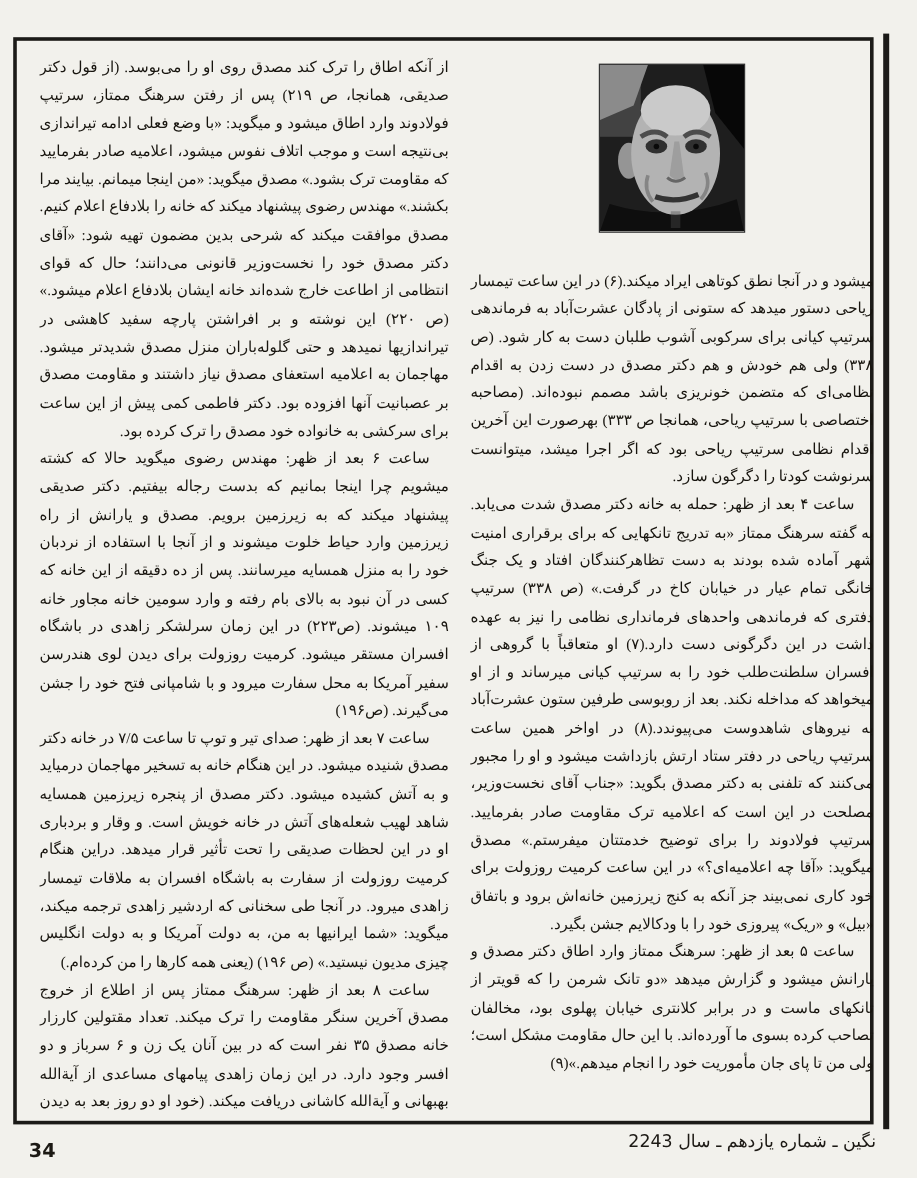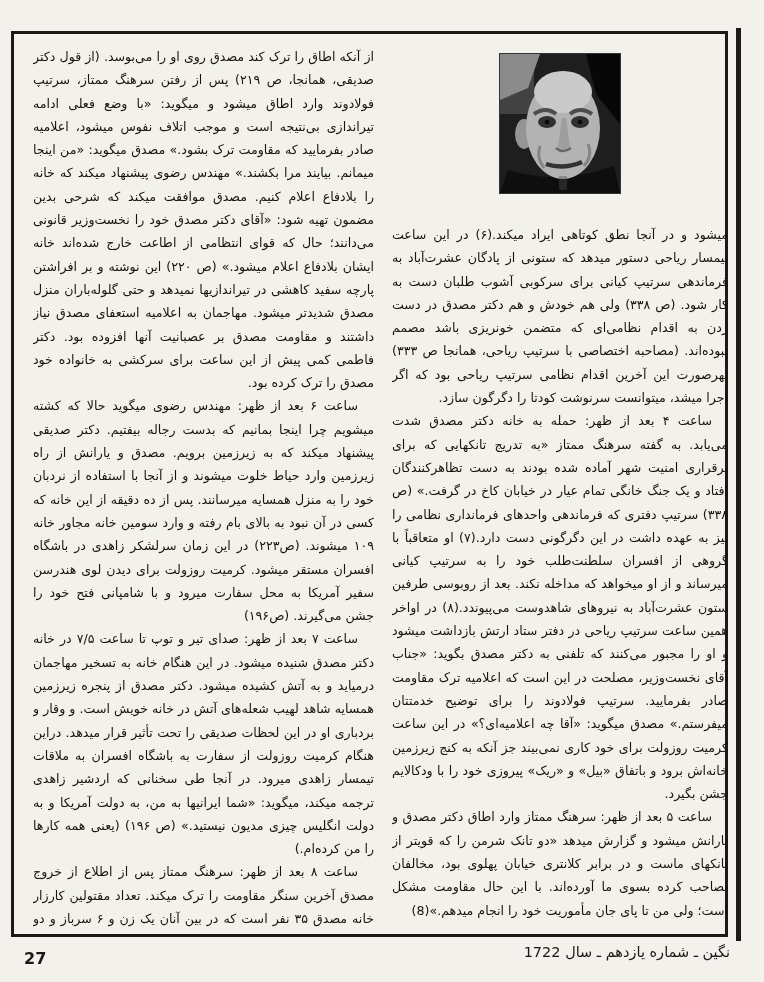--- a/index.html
+++ b/index.html
@@ -14,20 +14,21 @@
     border:3px solid #1b1a17;box-sizing:border-box;
   }
   .edge-line{
     position:absolute;left:736px;top:28px;width:5px;height:913px;
     background:#1b1a17;
   }
   .col{
     position:absolute;direction:rtl;text-align:justify;
     color:#17140e;font-size:12.6px;line-height:23.3px;
     overflow:hidden;
+    font-family:Liberation Serif, serif;
   }
   .col-left{left:33px;top:45px;width:341px;height:888px;}
   .col-right{left:392px;top:26px;width:336px;height:892px;}
   .para{margin:0;padding:0;}
   .para.indent{text-indent:16px;}
   .photo{
     width:120px;height:139px;margin:28px auto 30px auto;
     filter:grayscale(1) contrast(1.08);
     box-shadow:0 0 0 1px #3a3a38;
   }
@@ -84,22 +85,22 @@
         <path d="M88 90 Q93 102 84 112" stroke="#8b8478" stroke-width="3" fill="none"></path>
         <path d="M63 122 Q63 130 63 136" stroke="#55504666" stroke-width="8" fill="none"></path>
       </svg>
     </div>
     <div>
 
         <p class="para">میشود و در آنجا نطق کوتاهی ایراد میکند.(۶) در این ساعت تیمسار ریاحی دستور میدهد که ستونی از پادگان عشرت‌آباد به فرماندهی سرتیپ کیانی برای سرکوبی آشوب طلبان دست به کار شود. (ص ۳۳۸) ولی هم خودش و هم دکتر مصدق در دست زدن به اقدام نظامی‌ای که متضمن خونریزی باشد مصمم نبوده‌اند. (مصاحبه اختصاصی با سرتیپ ریاحی، همانجا ص ۳۳۳) بهرصورت این آخرین اقدام نظامی سرتیپ ریاحی بود که اگر اجرا میشد، میتوانست سرنوشت کودتا را دگرگون سازد.</p>
 
         <p class="para indent">ساعت ۴ بعد از ظهر: حمله به خانه دکتر مصدق شدت می‌یابد. به گفته سرهنگ ممتاز «به تدریج تانکهایی که برای برقراری امنیت شهر آماده شده بودند به دست تظاهرکنندگان افتاد و یک جنگ خانگی تمام عیار در خیابان کاخ در گرفت.» (ص ۳۳۸) سرتیپ دفتری که فرماندهی واحدهای فرمانداری نظامی را نیز به عهده داشت در این دگرگونی دست دارد.(۷) او متعاقباً با گروهی از افسران سلطنت‌طلب خود را به سرتیپ کیانی میرساند و از او میخواهد که مداخله نکند. بعد از روبوسی طرفین ستون عشرت‌آباد به نیروهای شاهدوست می‌پیوندد.(۸) در اواخر همین ساعت سرتیپ ریاحی در دفتر ستاد ارتش بازداشت میشود و او را مجبور می‌کنند که تلفنی به دکتر مصدق بگوید: «جناب آقای نخست‌وزیر، مصلحت در این است که اعلامیه ترک مقاومت صادر بفرمایید. سرتیپ فولادوند را برای توضیح خدمتتان میفرستم.» مصدق میگوید: «آقا چه اعلامیه‌ای؟» در این ساعت کرمیت روزولت برای خود کاری نمی‌بیند جز آنکه به کنج زیرزمین خانه‌اش برود و باتفاق «بیل» و «ریک» پیروزی خود را با ودکالایم جشن بگیرد.</p>
 
-        <p class="para indent">ساعت ۵ بعد از ظهر: سرهنگ ممتاز وارد اطاق دکتر مصدق و یارانش میشود و گزارش میدهد «دو تانک شرمن را که قویتر از تانکهای ماست و در برابر کلانتری خیابان پهلوی بود، مخالفان تصاحب کرده بسوی ما آورده‌اند. با این حال مقاومت مشکل است؛ ولی من تا پای جان مأموریت خود را انجام میدهم.»(8)</p>
+        <p class="para indent">ساعت ۵ بعد از ظهر: سرهنگ ممتاز وارد اطاق دکتر مصدق و یارانش میشود و گزارش میدهد «دو تانک شرمن را که قویتر از تانکهای ماست و در برابر کلانتری خیابان پهلوی بود، مخالفان تصاحب کرده بسوی ما آورده‌اند. با این حال مقاومت مشکل است؛ ولی من تا پای جان مأموریت خود را انجام میدهم.»(۹)</p>
 
       </div>
   </div>
 
-  <div class="footer-line">نگین ـ شماره یازدهم ـ سال 1722</div>
+  <div class="footer-line">نگین ـ شماره یازدهم ـ سال 2243</div>
 
-  <div class="page-number">27</div>
+  <div class="page-number">34</div>
 
 </div>
 
 </body></html>

